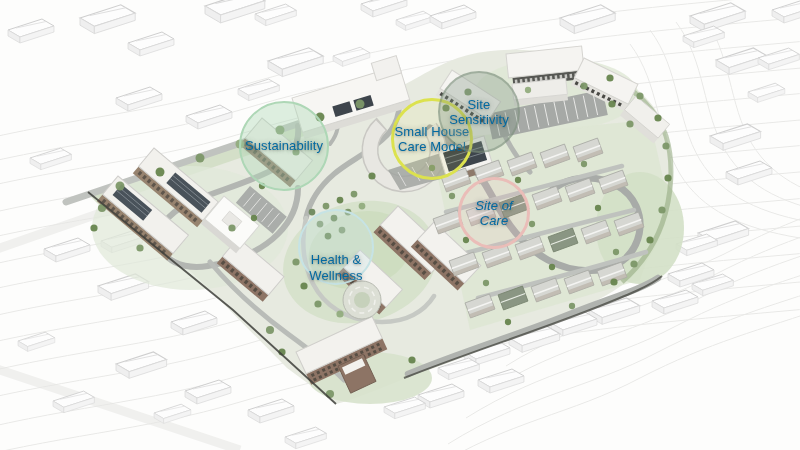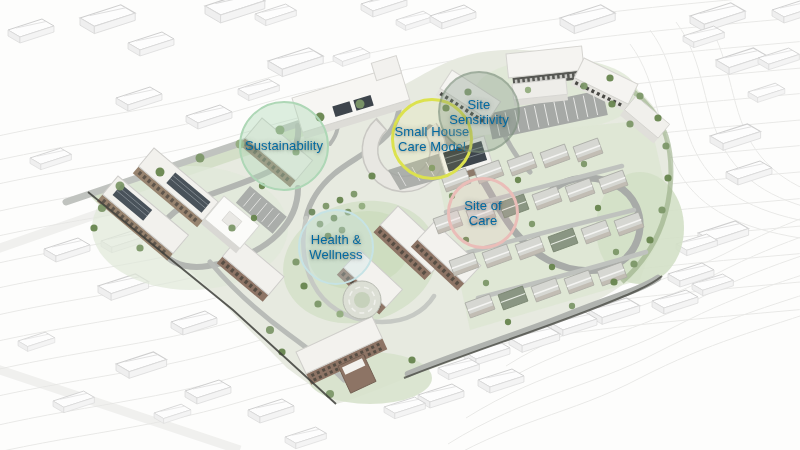--- a/index.html
+++ b/index.html
@@ -405,23 +405,23 @@
         <span class="bubble-label">Sustainability</span>
       </div>
       <div class="bubble" style="left: 363px; top: 98px; height: 82px; width: 82px; border-color: rgb(220, 226, 78); border-width: 3px; background: rgba(223, 229, 90, 0.1); margin-left: 28px;">
         <span class="bubble-label">Small House
 Care Model</span>
       </div>
       <div class="bubble" style="left: 438px; top: 71px; height: 82px; width: 82px; border-color: rgba(124, 143, 124, 0.5); border-width: 2px; background: rgba(124, 146, 126, 0.32);">
         <span class="bubble-label">Site
 Sensitivity</span>
       </div>
-      <div class="bubble" style="left: 447px; top: 177px; height: 72px; width: 72px; border-color: rgb(234, 189, 184); border-width: 3px; background: rgba(234, 189, 184, 0.16);">
+      <div class="bubble" style="left: 458px; top: 177px; height: 72px; width: 72px; border-color: rgb(234, 189, 184); border-width: 3px; background: rgba(234, 189, 184, 0.16); font-style: italic;">
         <span class="bubble-label">Site of
 Care</span>
       </div>
-      <div class="bubble" style="left: 298px; top: 209px; height: 76px; width: 76px; border-color: rgb(198, 227, 229); border-width: 2px; background: rgba(203, 229, 231, 0.3);">
+      <div class="bubble" style="left: 298px; top: 209px; height: 76px; width: 76px; border-color: rgb(198, 227, 229); border-width: 2px; background: rgba(203, 229, 231, 0.3); align-items: flex-end;">
         <span class="bubble-label">Health &amp;
 Wellness</span>
       </div>
     </div>
 
 </div>
 
 </body></html>

